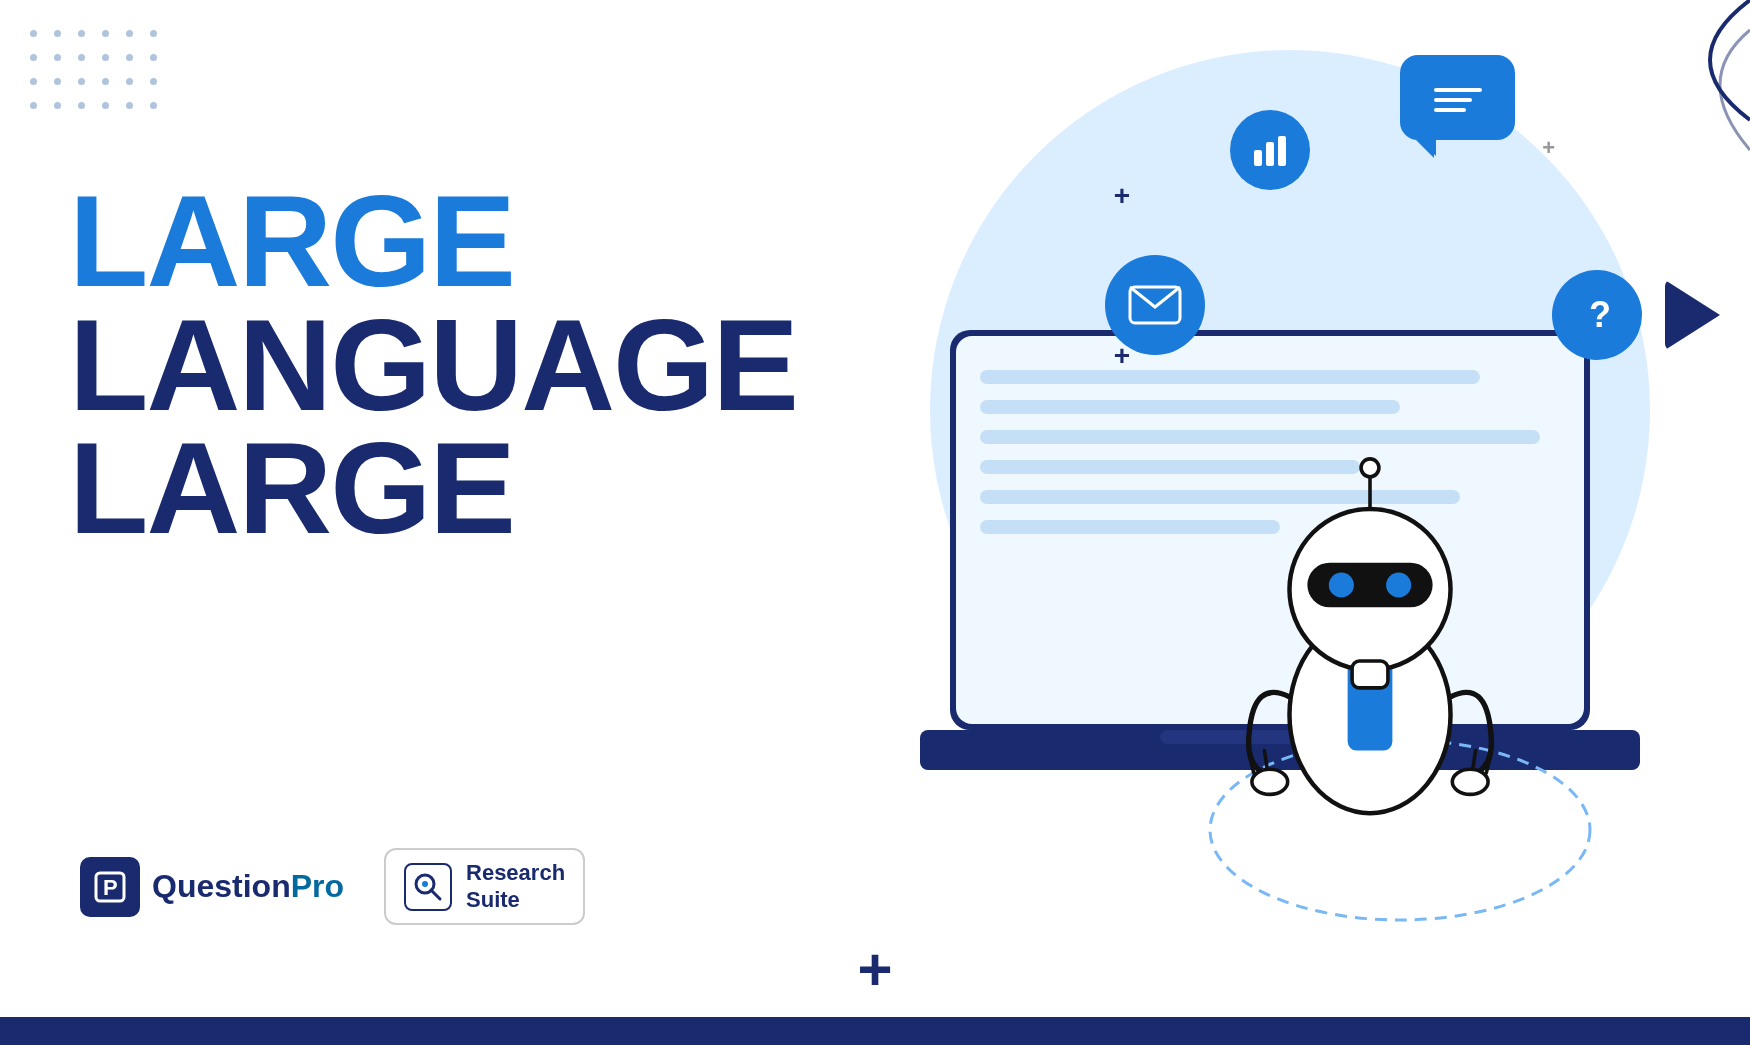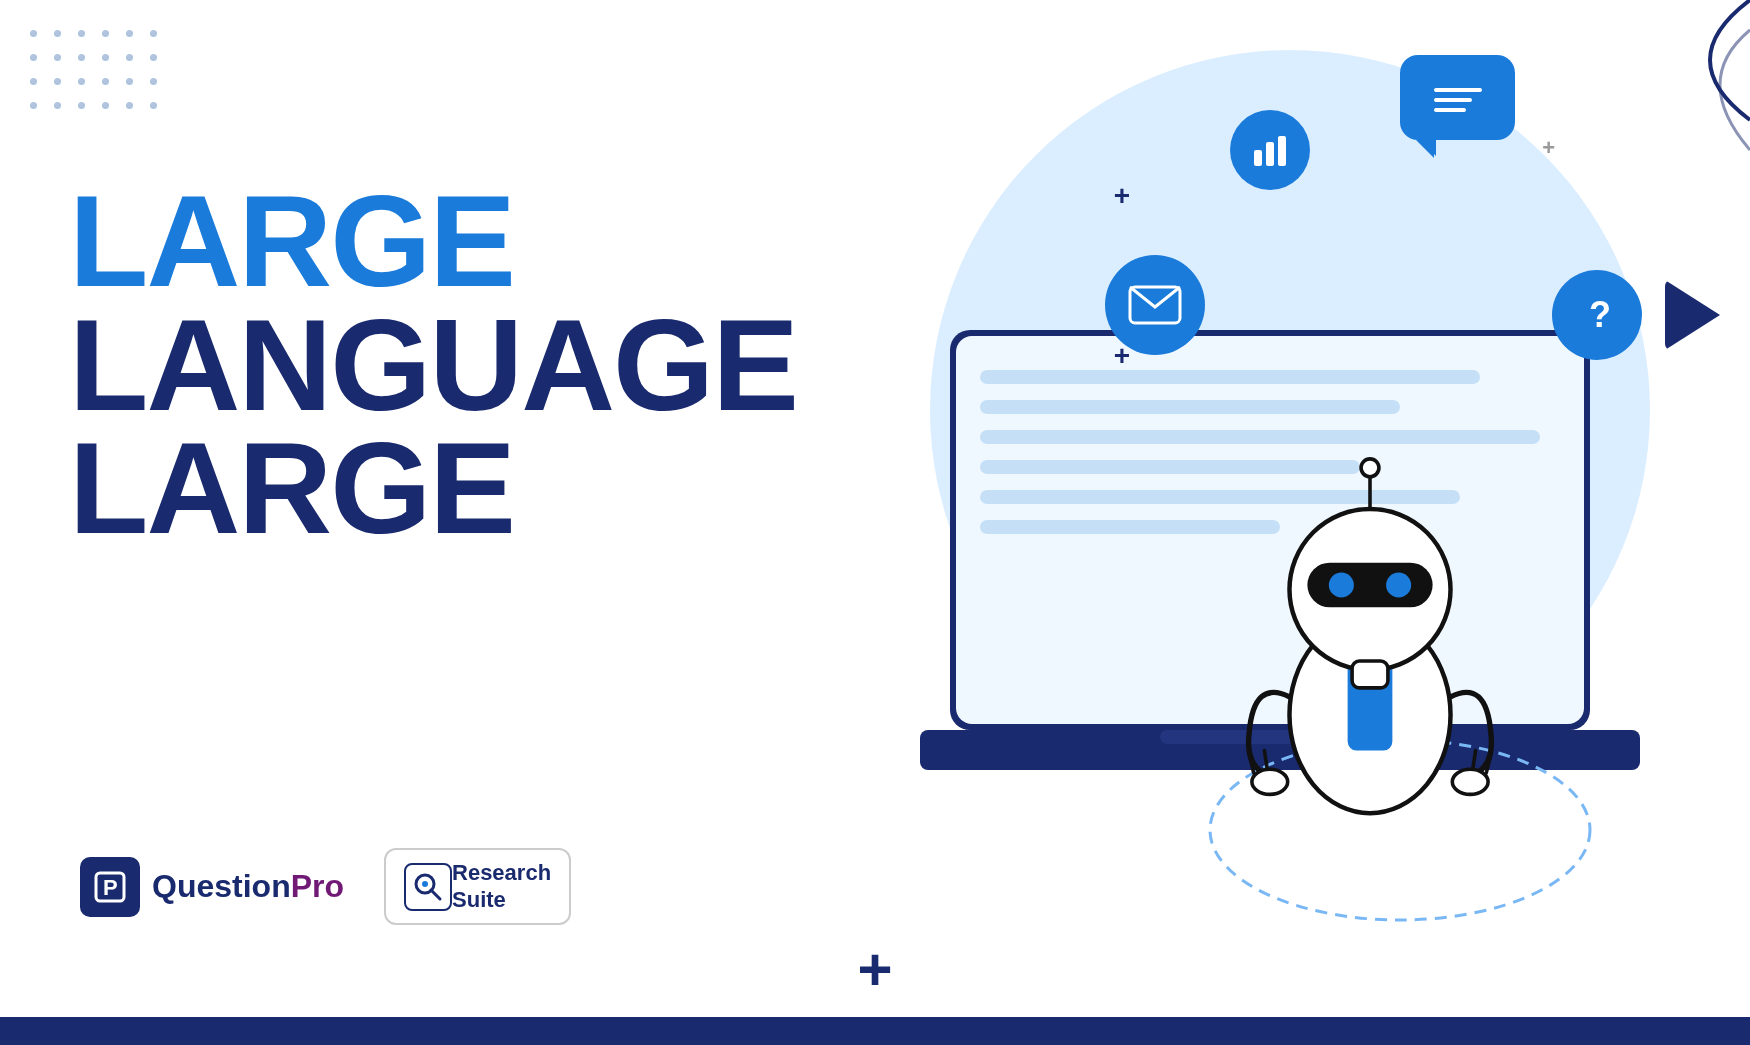--- a/index.html
+++ b/index.html
@@ -93,20 +93,21 @@
     }
 
     .qp-text span {
       color: #1a7bdb;
       text-align: right;
     }
 
     .research-suite-logo {
       display: flex;
       align-items: center;
+      gap: 14px;
       border: 2px solid #ccc;
       border-radius: 12px;
       padding: 10px 18px;
     }
 
     .rs-icon {
       width: 48px;
       height: 48px;
       border: 2px solid #1a2a6e;
       border-radius: 8px;
@@ -315,21 +316,21 @@
   <div class="logos-container">
 
     <div class="questionpro-logo">
       <div class="qp-icon">
         <svg width="36" height="36" viewBox="0 0 36 36" fill="none">
           <rect x="4" y="4" width="28" height="28" rx="4" fill="none" stroke="white" stroke-width="3"></rect>
           <text x="11" y="26" font-size="22" font-weight="900" fill="white" font-family="Arial">P</text>
         </svg>
       </div>
       <div class="qp-text">
-        <span style="color:#1a2a6e;">Question</span><span style="color:#701a75;">Pro</span>
+        <span style="color:#1a2a6e;">Question</span><span style="color:#0369a1;">Pro</span>
       </div>
     </div>
 
     <div class="research-suite-logo">
       <div class="rs-icon">
         <svg width="36" height="36" viewBox="0 0 36 36" fill="none">
           <circle cx="15" cy="15" r="9" stroke="#1a2a6e" stroke-width="3" fill="none"></circle>
           <line x1="21" y1="21" x2="30" y2="30" stroke="#1a2a6e" stroke-width="3" stroke-linecap="round"></line>
           <circle cx="15" cy="15" r="3" fill="#1a7bdb"></circle>
         </svg>

